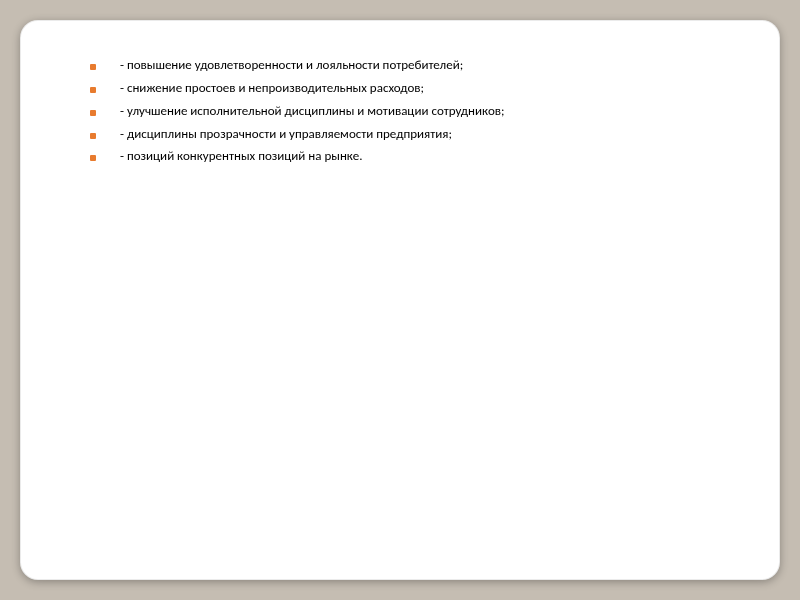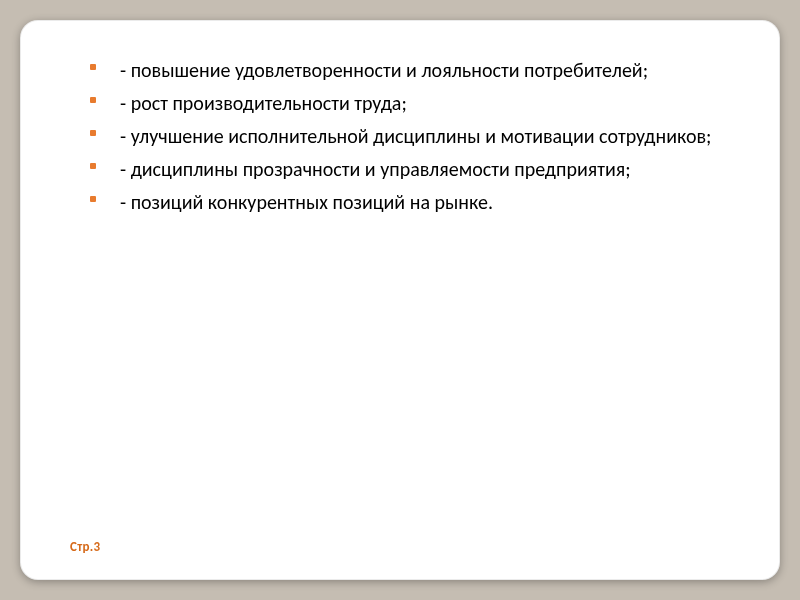--- a/index.html
+++ b/index.html
@@ -31,21 +31,21 @@
       flex: 1;
     }
     .bullet-list {
       list-style: none;
       padding-left: 20px;
     }
     .bullet-item {
       position: relative;
       padding-left: 30px;
       margin-bottom: 4px;
-      font-size: 20px;
+      font-size: 13px;
       line-height: 1.45;
       color: #000;
     }
     .bullet-item::before {
       content: "";
       position: absolute;
       left: 0;
       top: 8px;
       width: 6px;
       height: 6px;
@@ -59,20 +59,19 @@
       letter-spacing: 0.3px;
     }
   </style>
 </head>
 <body>
 
 <div class="slide-frame">
   <div class="content">
     <ul class="bullet-list">
       <li class="bullet-item">- повышение удовлетворенности и лояльности потребителей;</li>
-      <li class="bullet-item">- рост производительности труда;</li>
+      <li class="bullet-item">- снижение простоев и непроизводительных расходов;</li>
       <li class="bullet-item">- улучшение исполнительной дисциплины и мотивации сотрудников;</li>
       <li class="bullet-item">- дисциплины прозрачности и управляемости предприятия;</li>
       <li class="bullet-item">- позиций конкурентных позиций на рынке.</li>
     </ul>
   </div>
-  <div class="footer">Стр.3</div>
 </div>
 
 </body></html>

